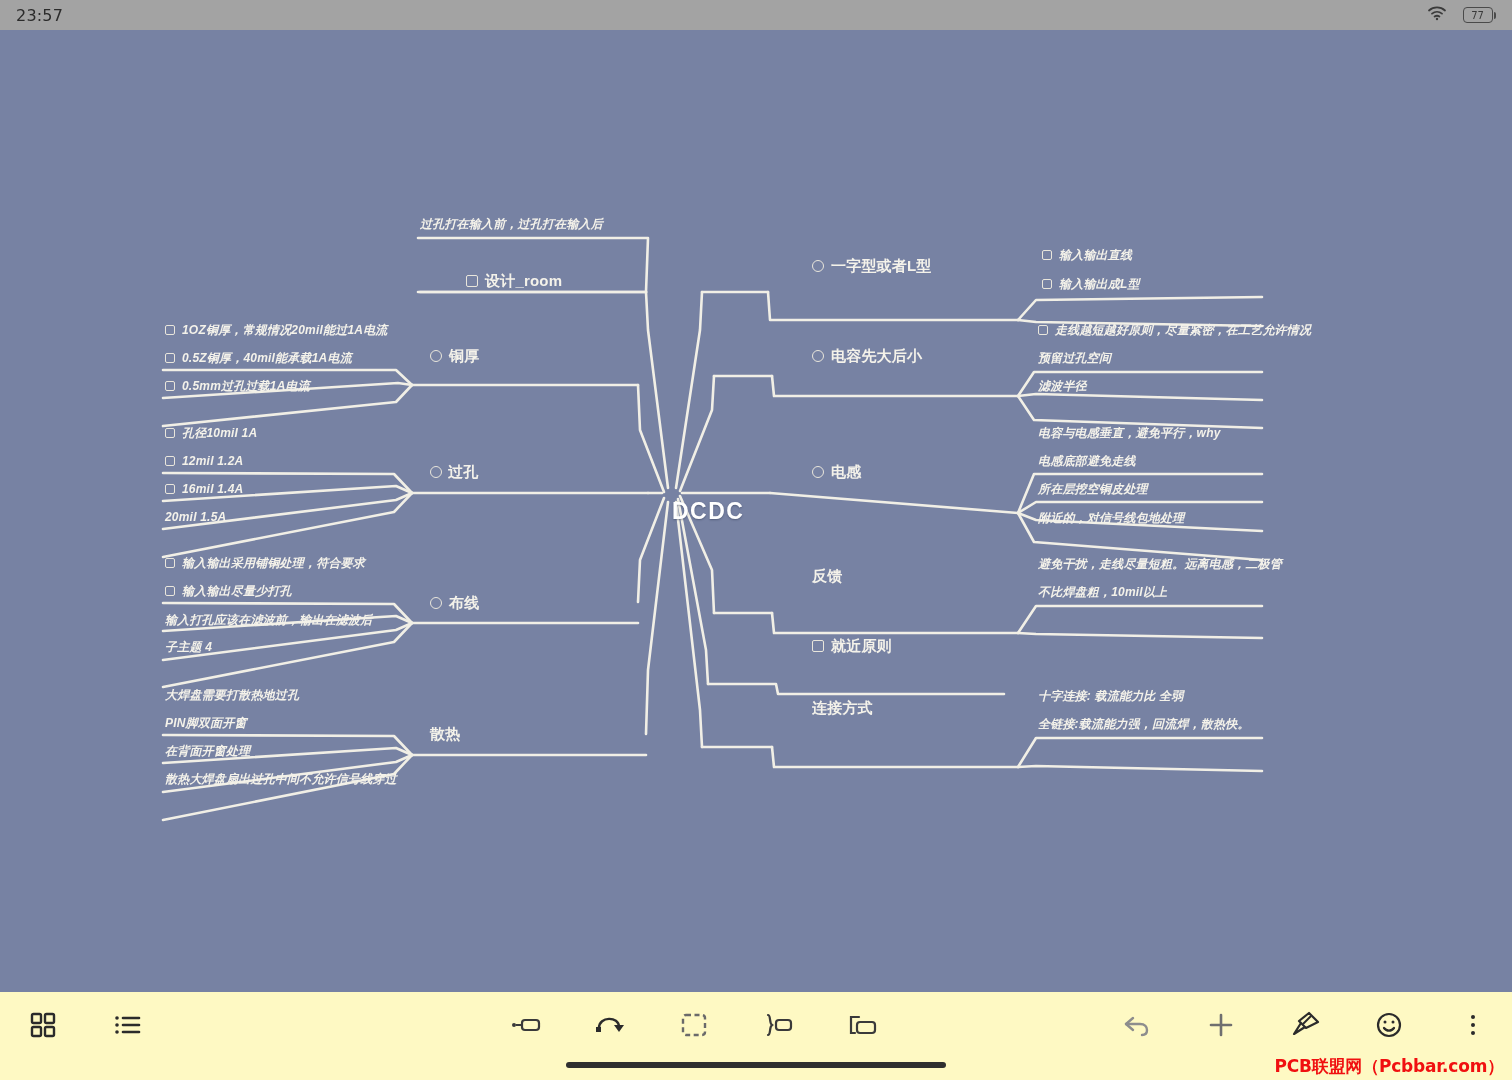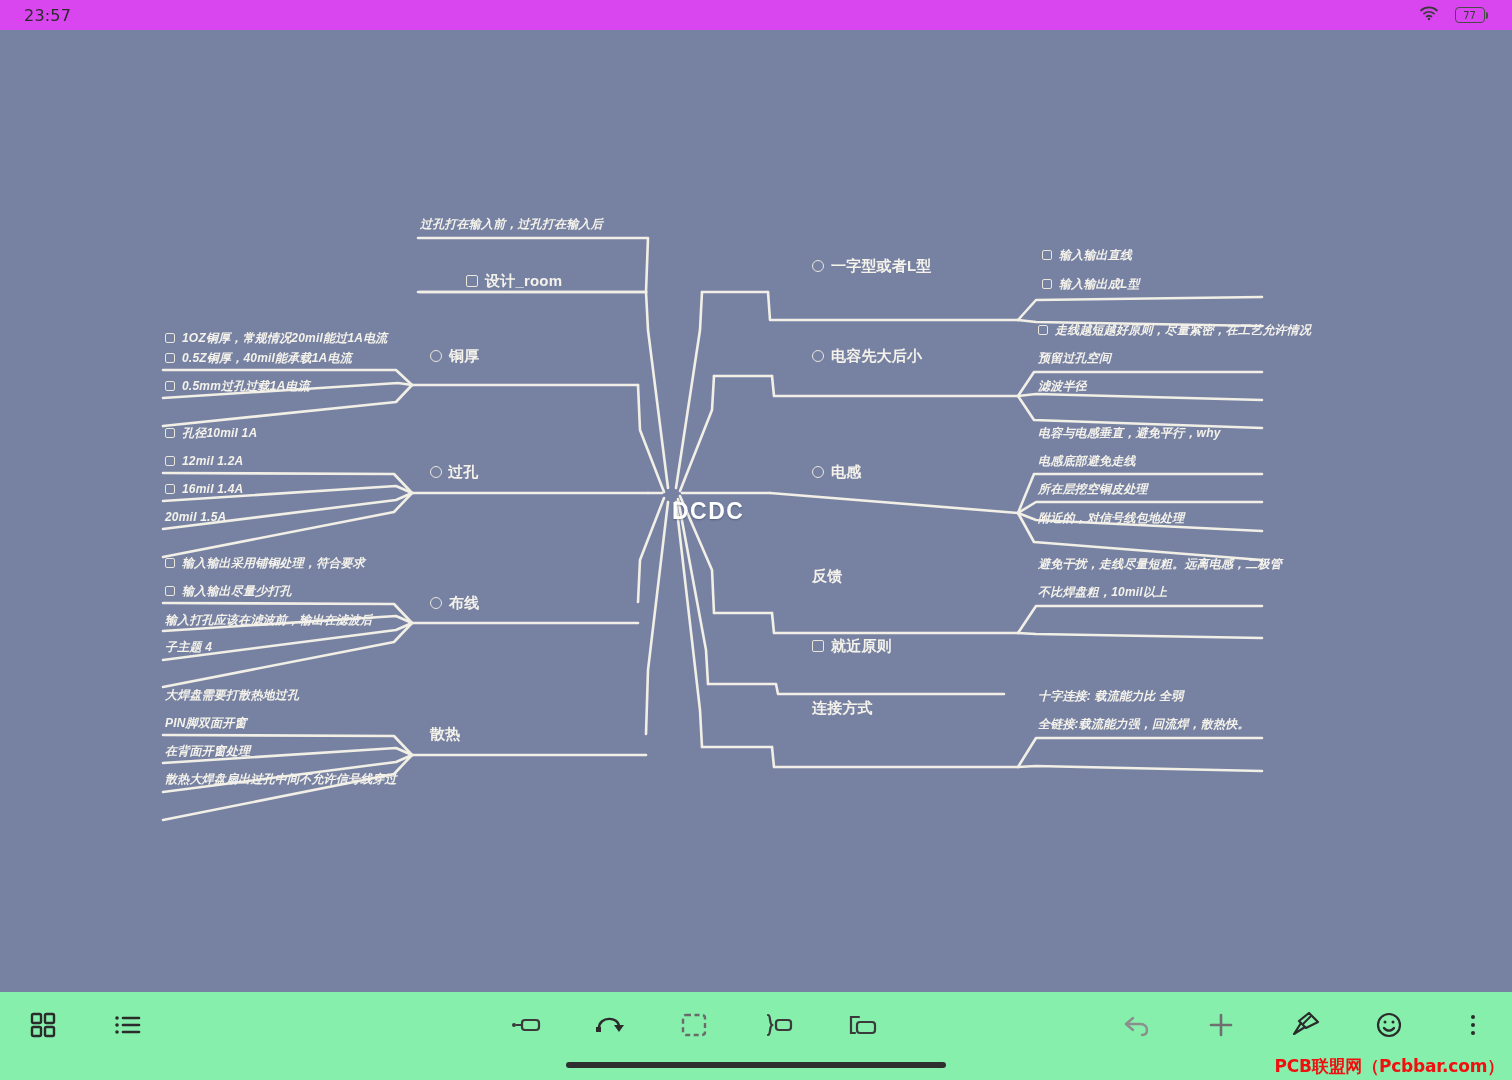--- a/index.html
+++ b/index.html
@@ -7,24 +7,24 @@
     width: 1512px; height: 1080px;
     font-family: "Liberation Sans", "DejaVu Sans", sans-serif;
     overflow: hidden;
     background: #ffffff;
   }
 
   
   #status-bar {
     position: absolute; top: 0; left: 0;
     width: 1512px; height: 30px;
-    background: #d946ef;
+    background: #a3a3a3;
     display: flex; align-items: center;
     justify-content: space-between;
-    padding: 0 24px;
+    padding: 0 16px;
   }
   #status-time {
     font-size: 16px; color: #2b2b2b; letter-spacing: .2px;
     font-family: "DejaVu Sans", sans-serif;
   }
   #status-right { display: flex; align-items: center; gap: 16px; }
   .batt {
     display: flex; align-items: center;
   }
   .batt-body {
@@ -81,21 +81,21 @@
   .n1 .mk { width: 12px; height: 12px; }
 
   
   .n2 .lbl { font-size: 12px; font-weight: bold; font-style: italic; }
   .n2 .mk { width: 10px; height: 10px; border-width: 1.4px; }
 
   
   #toolbar {
     position: absolute; left: 0; top: 992px;
     width: 1512px; height: 88px;
-    background: #86efac;
+    background: #fef9c3;
     display: flex; align-items: flex-start;
   }
   .tb-group { display: flex; align-items: center; height: 66px; }
   #tb-left { margin-left: 22px; gap: 42px; }
   #tb-center {
     position: absolute; left: 505px; top: 0; height: 66px;
     gap: 42px;
   }
   #tb-right { position: absolute; right: 18px; top: 0; height: 66px; gap: 42px; }
   .tb-btn {
@@ -235,21 +235,21 @@
     <span class="lbl">布线</span>
   </div>
   <div class="node n1" style="left:430px; top:696px;">
     <span class="lbl">散热</span>
   </div>
 
   <div class="node n2" style="left:420px; top:188px;">
     <span class="lbl">过孔打在输入前，过孔打在输入后</span>
   </div>
 
-  <div class="node n2" style="left:165px; top:294px;margin-top:8px;">
+  <div class="node n2" style="left:165px; top:294px;">
     <span class="mk sq"></span>
     <span class="lbl">1OZ铜厚，常规情况20mil能过1A电流</span>
   </div>
   <div class="node n2" style="left:165px; top:322px;">
     <span class="mk sq"></span>
     <span class="lbl">0.5Z铜厚，40mil能承载1A电流</span>
   </div>
   <div class="node n2" style="left:165px; top:350px;">
     <span class="mk sq"></span>
     <span class="lbl">0.5mm过孔过载1A电流</span>

